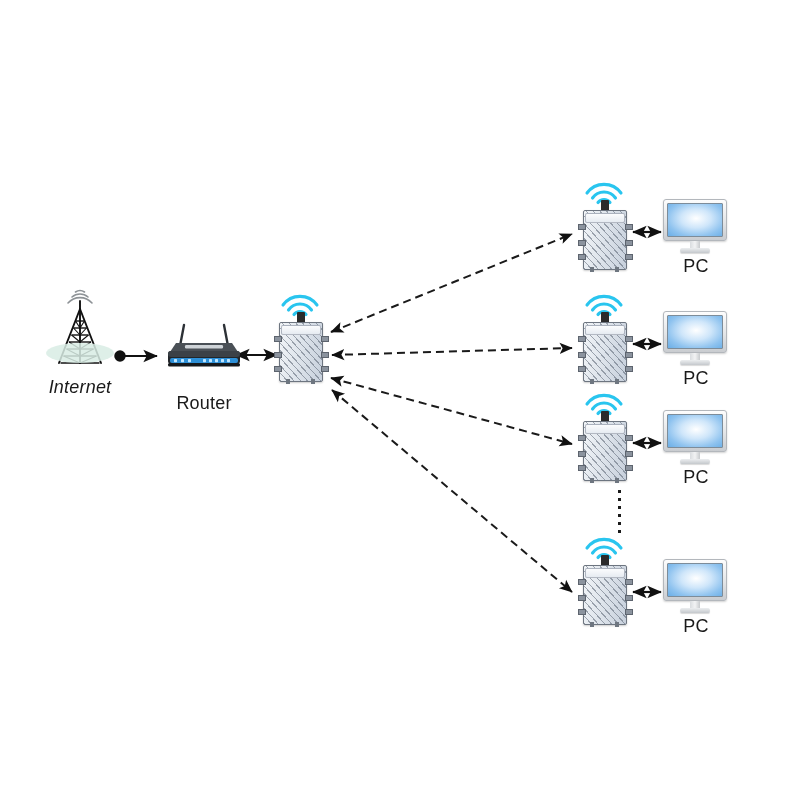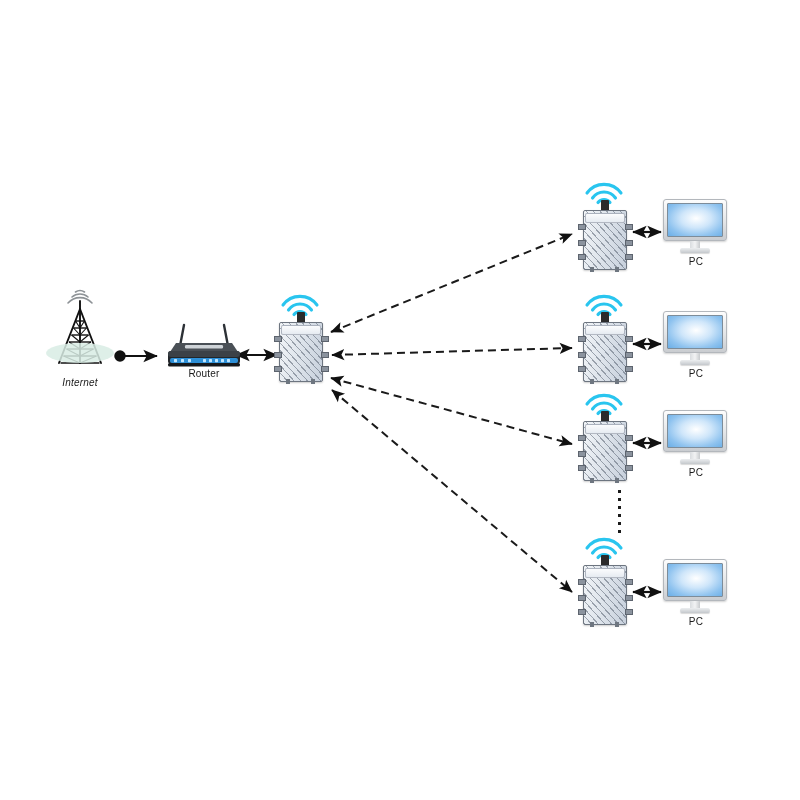--- a/index.html
+++ b/index.html
@@ -28,21 +28,21 @@
 
   
   .node {
     position: absolute;
   }
 
   
   .label {
     position: absolute;
     font-family: "Liberation Sans", sans-serif;
-    font-size: 10px;
+    font-size: 18px;
     color: #1a1a1a;
     text-align: center;
     white-space: nowrap;
     letter-spacing: .2px;
   }
 
   
   .tower-wrap { width: 76px; height: 86px; }
   .tower-shadow {
     position: absolute;
@@ -257,21 +257,21 @@
         <rect x="30" y="37" width="3" height="3.2" rx="0.6"></rect>
         <rect x="45" y="37" width="3" height="3.2" rx="0.6"></rect>
         <rect x="51" y="37" width="3" height="3.2" rx="0.6"></rect>
         <rect x="57" y="37" width="3" height="3.2" rx="0.6"></rect>
         <rect x="63" y="37" width="3" height="3.2" rx="0.6"></rect>
         <rect x="69" y="37" width="3" height="3.2" rx="0.6"></rect>
       </g>
       <rect x="10" y="41" width="72" height="3.5" rx="1.6" fill="#15181b"></rect>
     </svg>
   </div>
-  <div class="label" style="left:158px; top:368px; width:92px;">Router</div>
+  <div class="label" style="left:158px; top:393px; width:92px;">Router</div>
 
   <div class="node ap-wrap" style="left:272px; top:300px;">
     <svg class="wifi" viewBox="0 0 46 30">
       <g stroke="#29c5ef" fill="none" stroke-width="3.1" stroke-linecap="round">
         <path d="M6,17 A21,21 0 0 1 40,17"></path>
         <path d="M11.5,22 A14,14 0 0 1 34.5,22"></path>
         <path d="M17,26.5 A7.5,7.5 0 0 1 29,26.5"></path>
       </g>
       <circle cx="23" cy="29" r="2.4" fill="#1570d8"></circle>
     </svg>

